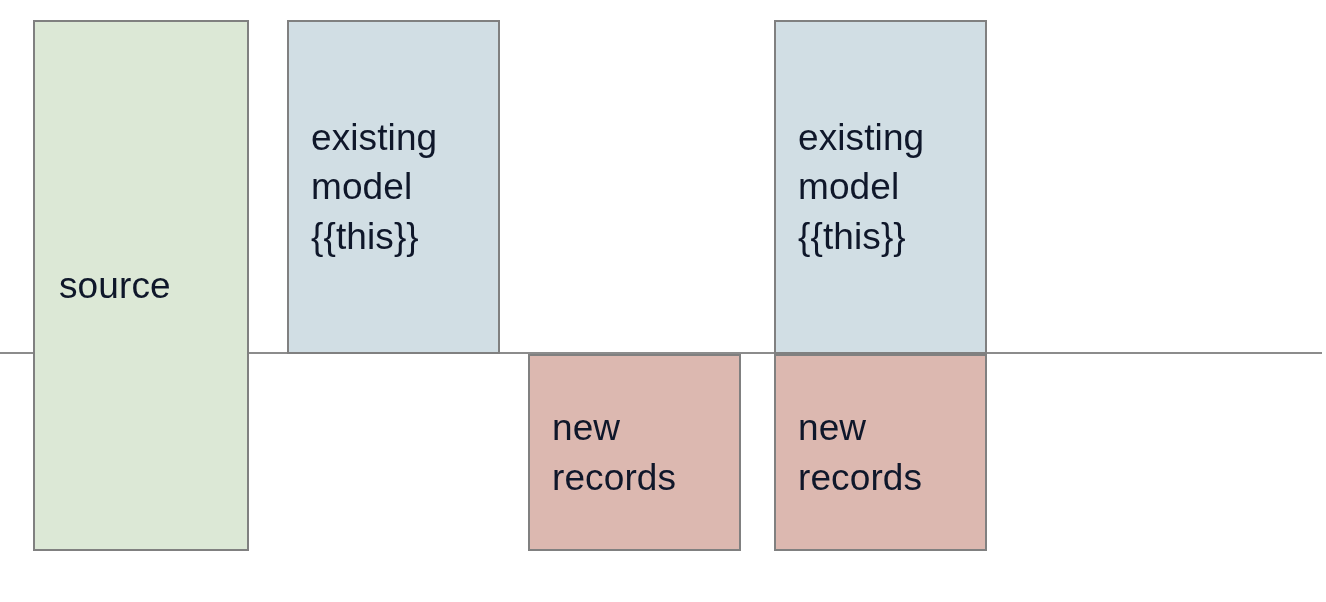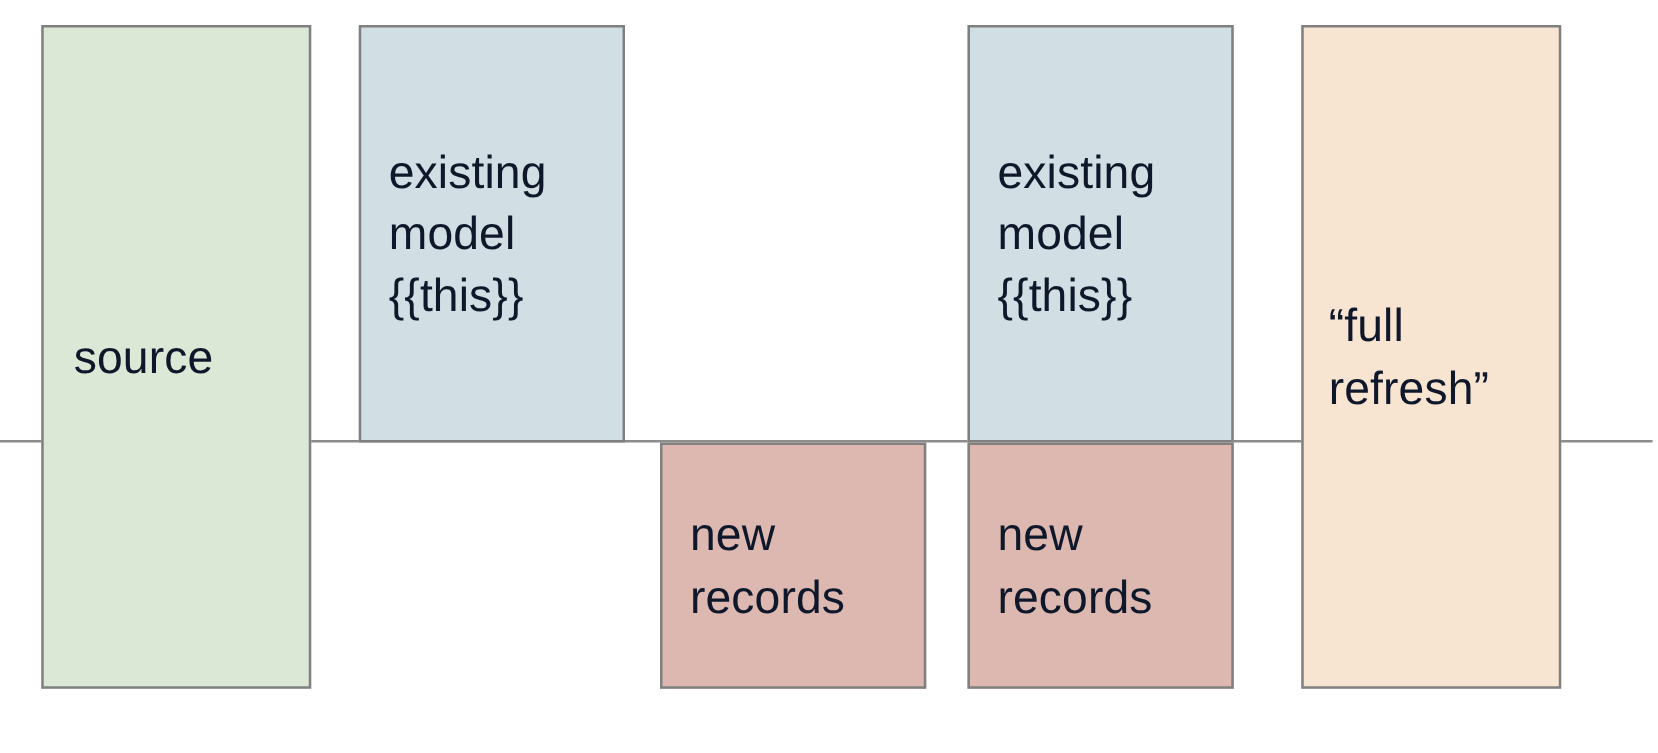--- a/index.html
+++ b/index.html
@@ -81,18 +81,14 @@
     <span class="label">existing
 model
 {{this}}</span>
   </div>
 
   <div class="box align-mid" id="box-new-records-stacked">
     <span class="label">new
 records</span>
   </div>
 
-  <div class="box align-mid" id="box-full-refresh">
-    <span class="label">“full
-refresh”</span>
-  </div>
 
 </div>
 
 </body></html>

